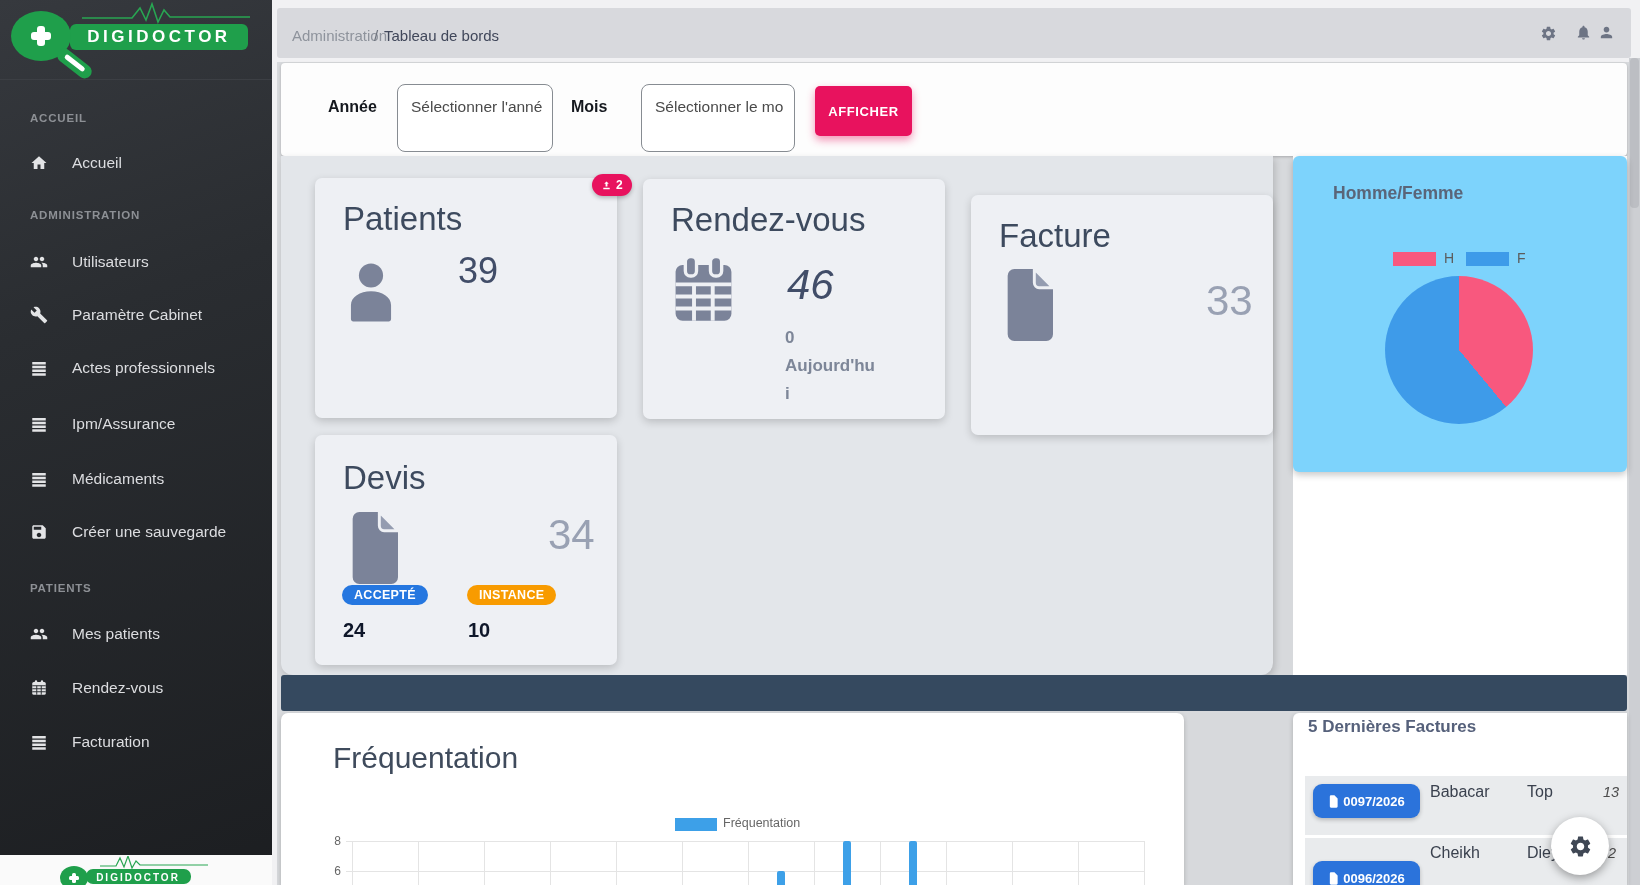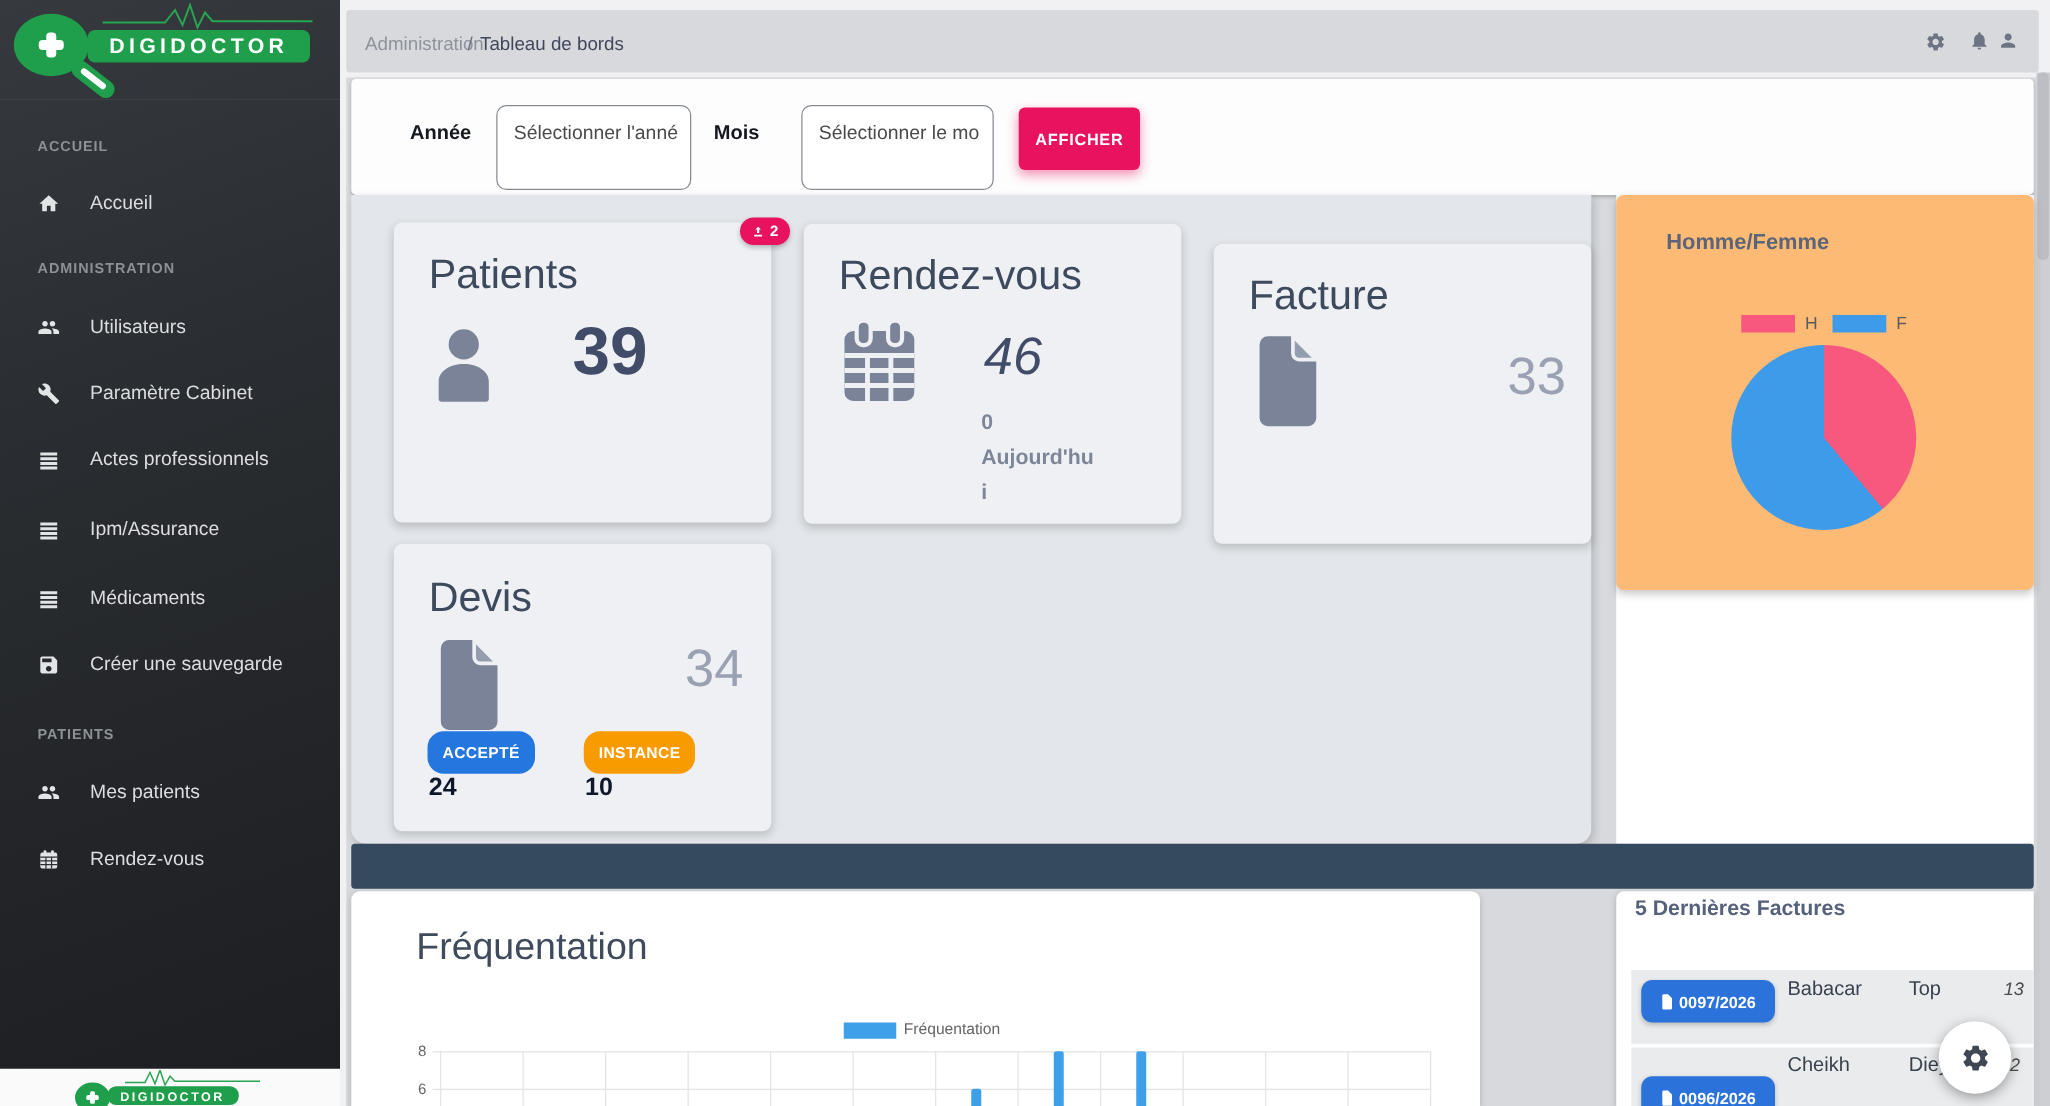--- a/index.html
+++ b/index.html
@@ -36,30 +36,30 @@
   .filter-input::placeholder { color:#4a4a4a; opacity:1; }
   #btn-afficher { position:absolute; left:815px; top:86px; width:97px; height:50px; background:#e8125e; border:none; border-radius:5px;
      color:#fff; font-weight:bold; font-size:13px; letter-spacing:.6px; box-shadow:0 4px 9px rgba(232,18,94,.45); cursor:pointer; font-family:"Liberation Sans",sans-serif;}
 
   
   #stats-panel { position:absolute; left:281px; top:156px; width:992px; height:519px; background:#e3e6ea; border-radius:0 0 12px 12px; box-shadow:2px 3px 7px rgba(0,0,0,.16); }
   .stat-card { position:absolute; width:302px; background:#eef0f4; border-radius:7px; box-shadow:0 3px 8px rgba(0,0,0,.18); }
   .stat-title { position:absolute; left:28px; top:22px; font-size:33px; color:#3d4a5e; }
   .big-num-dark  { position:absolute; color:#414d68; }
   .big-num-light { position:absolute; color:#99a1b3; }
-  .pill { position:absolute; height:34px; border-radius:13px; color:#fff; font-size:12.5px; font-weight:bold;
+  .pill { position:absolute; height:20px; border-radius:13px; color:#fff; font-size:12.5px; font-weight:bold;
           display:flex; align-items:center; justify-content:center; padding:0 12px; letter-spacing:.3px;}
   .pill-val { position:absolute; font-size:20px; font-weight:bold; color:#0f172a; }
   #badge-upload { position:absolute; left:592px; top:174px; height:22px; background:#e8125e; border-radius:11px;
      color:#fff; font-size:12px; font-weight:bold; display:flex; align-items:center; gap:4px; padding:0 9px; z-index:3; box-shadow:0 2px 4px rgba(0,0,0,.25);}
   #badge-upload svg { width:11px; height:11px; fill:#fff; }
 
   
   #hf-col { position:absolute; left:1293px; top:156px; width:334px; height:519px; background:#fff; }
-  #hf-card { position:absolute; left:0; top:0; width:334px; height:316px; background:#fdba74; border-radius:6px; box-shadow:0 3px 7px rgba(0,0,0,.22); }
+  #hf-card { position:absolute; left:0; top:0; width:334px; height:316px; background:#7dd3fc; border-radius:6px; box-shadow:0 3px 7px rgba(0,0,0,.22); }
   #hf-title { position:absolute; left:40px; top:27px; font-size:17.5px; font-weight:bold; color:#5a6579; }
   .hf-swatch { position:absolute; width:43px; height:14px; }
   .hf-leg-label { position:absolute; font-size:14px; color:#5c5c5c; }
   #gender-pie { position:absolute; left:92px; top:120px; width:148px; height:148px; border-radius:50%; }
 
   
   #navy-bar { position:absolute; left:281px; top:675px; width:1346px; height:36px; background:#35495f; border-radius:3px; }
 
   
   #freq-card { position:absolute; left:281px; top:713px; width:903px; height:172px; background:#fff; border-radius:7px 7px 0 0; box-shadow:0 2px 5px rgba(0,0,0,.2); overflow:hidden; }
@@ -197,20 +197,28 @@
             <g stroke="#2a2d31" stroke-width="1.3">
               <line x1="3" y1="9" x2="21" y2="9"></line>
               <line x1="9" y1="9" x2="9" y2="21"></line>
               <line x1="15" y1="9" x2="15" y2="21"></line>
               <line x1="3" y1="13" x2="21" y2="13"></line>
               <line x1="3" y1="17" x2="21" y2="17"></line>
             </g>
           </svg>
         </span>
       <span class="si-label">Rendez-vous</span>
+    </div>
+    <div class="side-item" style="top:725px">
+      <span class="si-icon">
+          <svg viewBox="0 0 24 24">
+            <path d="M3 4h18v3.2H3zM3 9h18v3.2H3zM3 14h18v3.2H3zM3 19h18v3.2H3z"></path>
+          </svg>
+        </span>
+      <span class="si-label">Facturation</span>
     </div>
 
     <div id="side-footer">
       <svg class="abs" style="left:58px;top:1px;" width="160" height="30" viewBox="0 0 160 30">
         <polyline points="42,10 58,10 62,2 66,11 70,0 74,12 78,5 82,9 150,9" fill="none" stroke="#28a552" stroke-width="1.2"></polyline>
         <ellipse cx="16" cy="22" rx="14" ry="12" fill="#1f9f4b"></ellipse>
         <rect x="11" y="20" width="10" height="4" rx="1.5" fill="#fff"></rect>
         <rect x="14" y="17" width="4" height="10" rx="1.5" fill="#fff"></rect>
         <rect x="28" y="13" width="105" height="15" rx="7" fill="#1f9f4b"></rect>
         <text x="80" y="25" text-anchor="middle" fill="#fff" font-size="10" font-weight="bold" letter-spacing="2" font-family="Liberation Sans, sans-serif">DIGIDOCTOR</text>
@@ -253,21 +261,21 @@
   </div>
 
   <div id="stats-panel"></div>
 
   <div class="stat-card" style="left:315px;top:178px;height:240px;">
     <div class="stat-title">Patients</div>
     <svg class="abs" style="left:27px;top:78px;" width="58" height="68" viewBox="0 0 24 26" fill="#7b8399">
       <circle cx="12" cy="7" r="5"></circle>
         <path d="M12 13.5c-4.6 0-8.3 2.4-8.3 5.8V25c0 .6.4 1 1 1h14.6c.6 0 1-.4 1-1v-5.7c0-3.4-3.7-5.8-8.3-5.8z"></path>
     </svg>
-    <div class="big-num-dark" style="left:143px;top:72px;font-size:54px;font-weight:bold;">39</div>
+    <div class="big-num-dark" style="left:143px;top:72px;font-size:36px;">39</div>
   </div>
   <div id="badge-upload">
     <svg viewBox="0 0 24 24">
         <path d="M12 3l-5 5h3v6h4V8h3l-5-5zM5 17h14v3H5z"></path>
       </svg>
     <span>2</span>
   </div>
 
   <div class="stat-card" style="left:643px;top:179px;height:240px;">
     <div class="stat-title">Rendez-vous</div>

